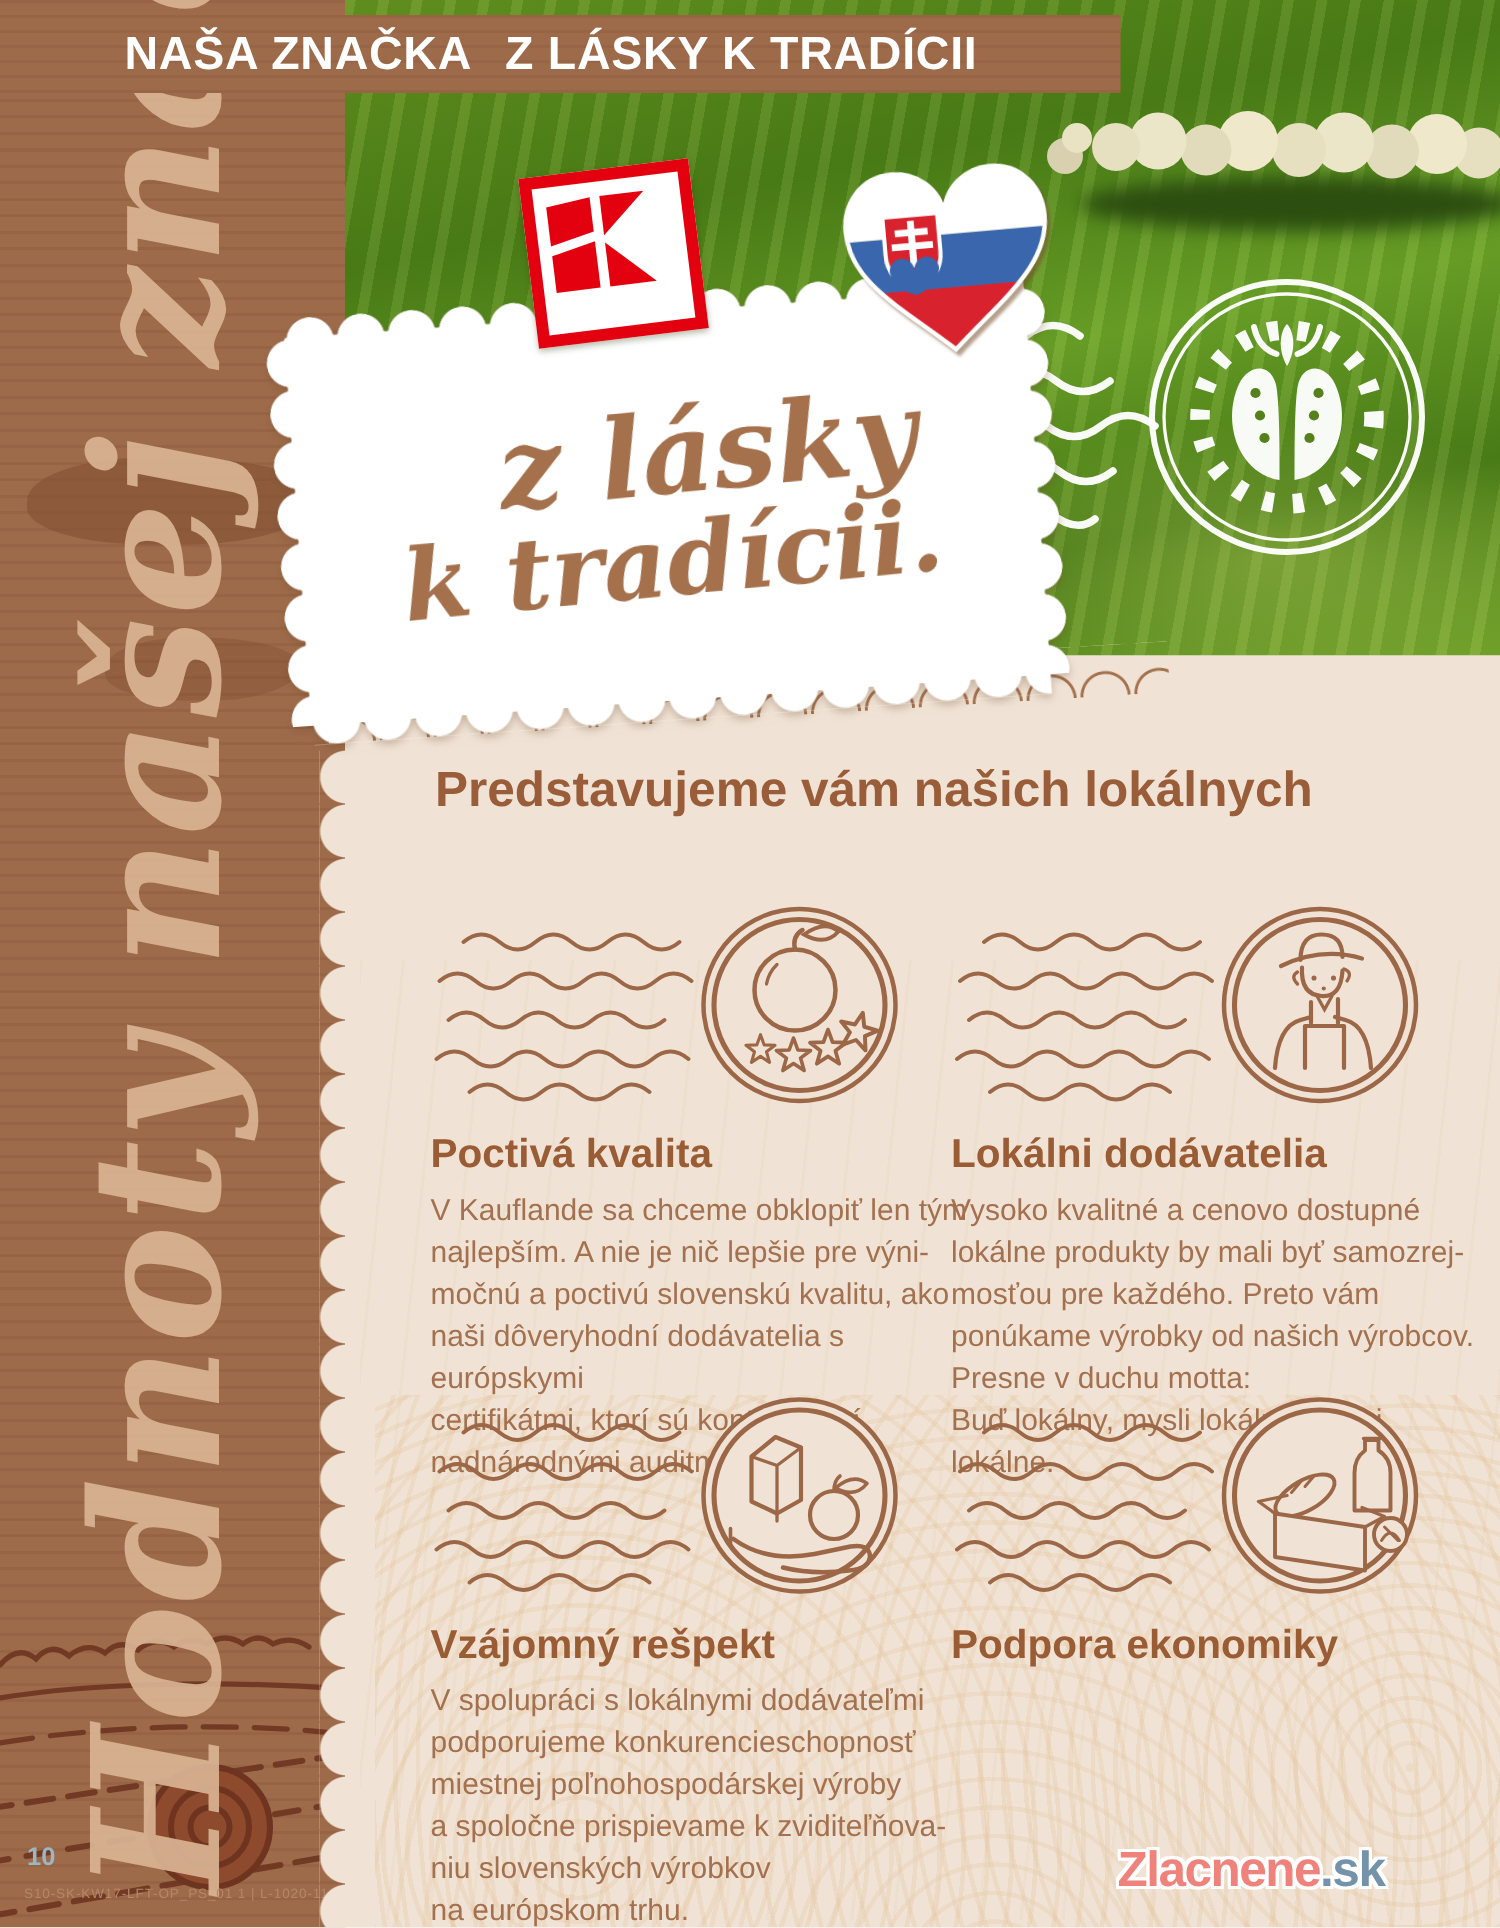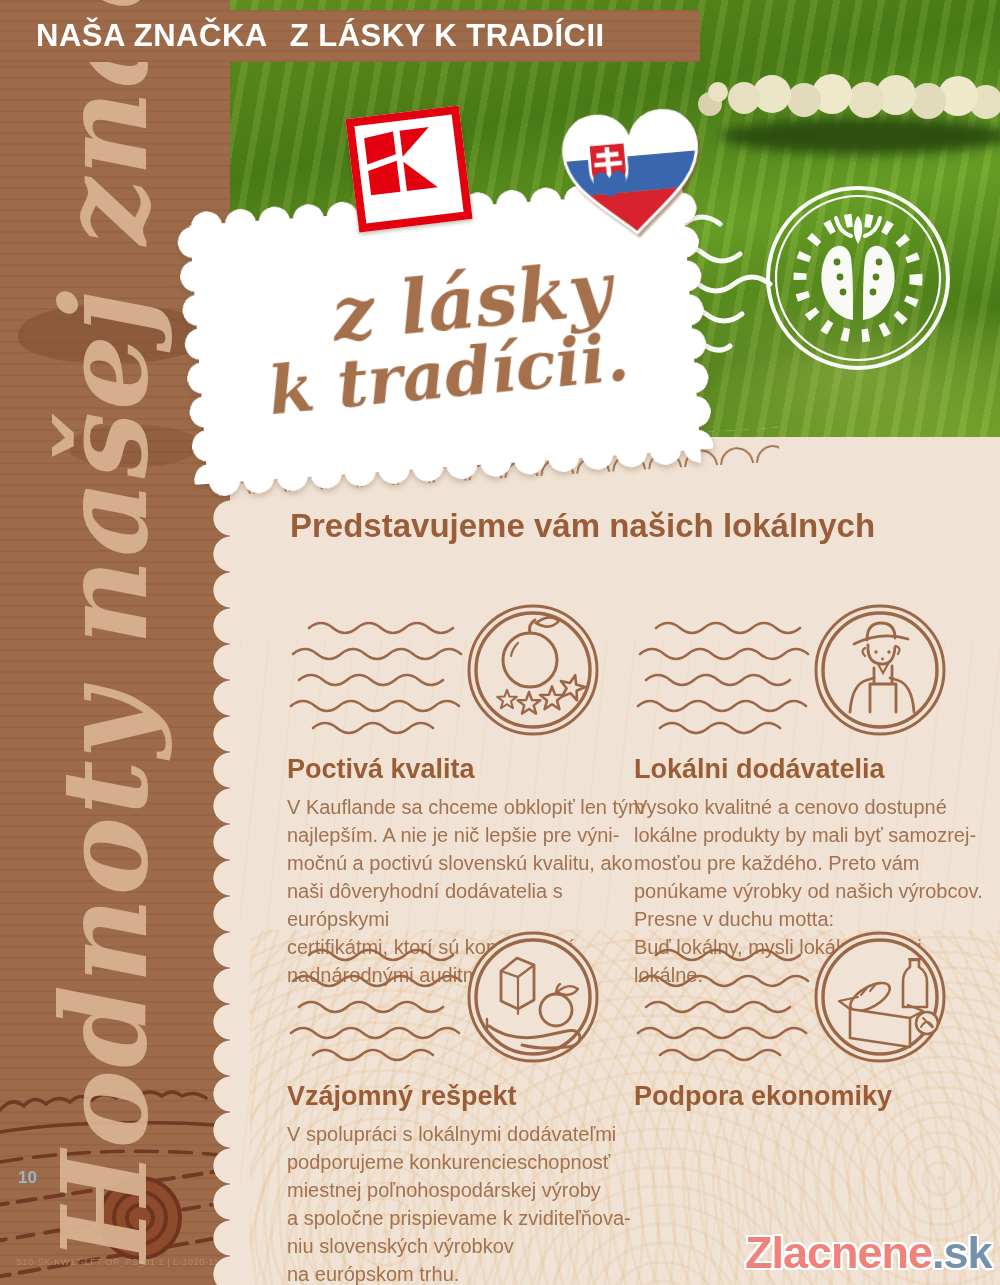--- a/index.html
+++ b/index.html
@@ -8,21 +8,21 @@
   
   .sidebar{position:absolute;left:0;top:0;width:230px;height:1285px;background:#9d6b4a;overflow:hidden;}
   .sidebar .texture{position:absolute;inset:0;
      background:repeating-linear-gradient(180deg,rgba(110,60,34,.14) 0 2px,transparent 2px 11px);}
   .cloud{position:absolute;background:rgba(122,73,44,.45);border-radius:50% 60% 55% 50%/60% 55% 65% 50%;}
   .farm-art{position:absolute;left:0;top:1010px;}
   .script-vertical{position:absolute;left:-505px;top:557px;width:1240px;height:170px;
      transform:rotate(-90deg);color:#d9b493;opacity:.92;
      font-family:"DejaVu Serif",serif;font-style:italic;font-weight:bold;
      font-size:118px;line-height:150px;text-align:center;white-space:nowrap;letter-spacing:2px;}
-  .page-number{position:absolute;left:18px;top:1168px;color:#9db6c6;font-weight:bold;font-size:17px;}
+  .page-number{position:absolute;left:18px;top:1228px;color:#9db6c6;font-weight:bold;font-size:17px;}
   .print-code{position:absolute;left:16px;top:1257px;color:#b5876a;font-size:9px;letter-spacing:.6px;}
   
   .photo{position:absolute;left:230px;top:0;width:770px;height:437px;overflow:hidden;
      background:linear-gradient(168deg,#63921f 0%,#4a7d16 30%,#6aa227 55%,#4b7e17 78%,#75a62c 100%);}
   .photo .stripes{position:absolute;inset:0;
      background:repeating-linear-gradient(100deg,rgba(235,240,160,.10) 0 7px,rgba(30,60,10,.06) 7px 22px);}
   .photo .hillshine{position:absolute;left:40%;top:55%;width:80%;height:60%;border-radius:50%;
      background:radial-gradient(closest-side,rgba(220,230,120,.28),transparent 70%);}
   .treeshadow{position:absolute;left:490px;top:118px;width:290px;height:36px;border-radius:50%;
      background:#2c4e10;filter:blur(6px);}
@@ -64,34 +64,34 @@
      font-family:"DejaVu Serif",serif;font-style:italic;font-weight:bold;line-height:.92;}
   .stamp-script .l1{font-size:74px;margin-left:60px;}
   .stamp-script .l2{font-size:66px;margin-top:6px;}
   
   .k-logo{position:absolute;left:352px;top:112px;width:98px;height:98px;background:#fff;
      border:8px solid #e3000f;transform:rotate(-7deg);box-shadow:0 2px 4px rgba(40,60,10,.35);}
   .heart-flag{position:absolute;left:558px;top:103px;transform:rotate(-5deg);
      filter:drop-shadow(2px 3px 1px rgba(120,80,45,.55));}
   
   .header-band{position:absolute;left:0;top:10px;width:700px;height:52px;background:#9d6b4a;
-     display:flex;align-items:center;color:#fff;font-weight:bold;font-size:31px;letter-spacing:.5px;}
+     display:flex;align-items:center;color:#fff;font-weight:bold;font-size:31px;letter-spacing:.5px;padding-left:47px;}
   .header-band .texture{position:absolute;inset:0;
      background:repeating-linear-gradient(180deg,rgba(110,60,34,.12) 0 2px,transparent 2px 10px);}
   .header-band span{position:relative;white-space:nowrap;}
   .header-band .lft{margin-left:36px;}
   .header-band .rgt{margin-left:22px;}
   
   .intro{position:absolute;left:290px;top:503px;color:#9a5d39;font-weight:bold;font-size:33px;line-height:1.42;}
   .sec{position:absolute;width:362px;}
   .sec h2{margin:6px 0 8px 4px;color:#9a5c34;font-size:27px;font-weight:bold;}
   .sec p{margin:0 0 0 4px;color:#a3714f;font-size:20px;line-height:1.4;white-space:pre-line;}
   .s1{left:283px;top:598px;} .s2{left:630px;top:598px;} .s3{left:283px;top:925px;} .s4{left:630px;top:925px;}
   
-  .watermark{position:absolute;left:745px;top:1227px;font-size:45px;font-weight:bold;letter-spacing:-1px;
+  .watermark{position:absolute;left:745px;top:1227px;font-size:33px;font-weight:bold;letter-spacing:-1px;
      white-space:nowrap;cursor:pointer;}
   .watermark .brand{color:#ef837c;}
   .watermark .tld{color:#7493aa;}
   .watermark span{text-shadow:-2px -2px 0 #fff,2px -2px 0 #fff,-2px 2px 0 #fff,2px 2px 0 #fff,
      0 -2px 0 #fff,0 2px 0 #fff,-2px 0 0 #fff,2px 0 0 #fff;}
   svg{display:block;}
 </style>
 </head>
 <body>
 

